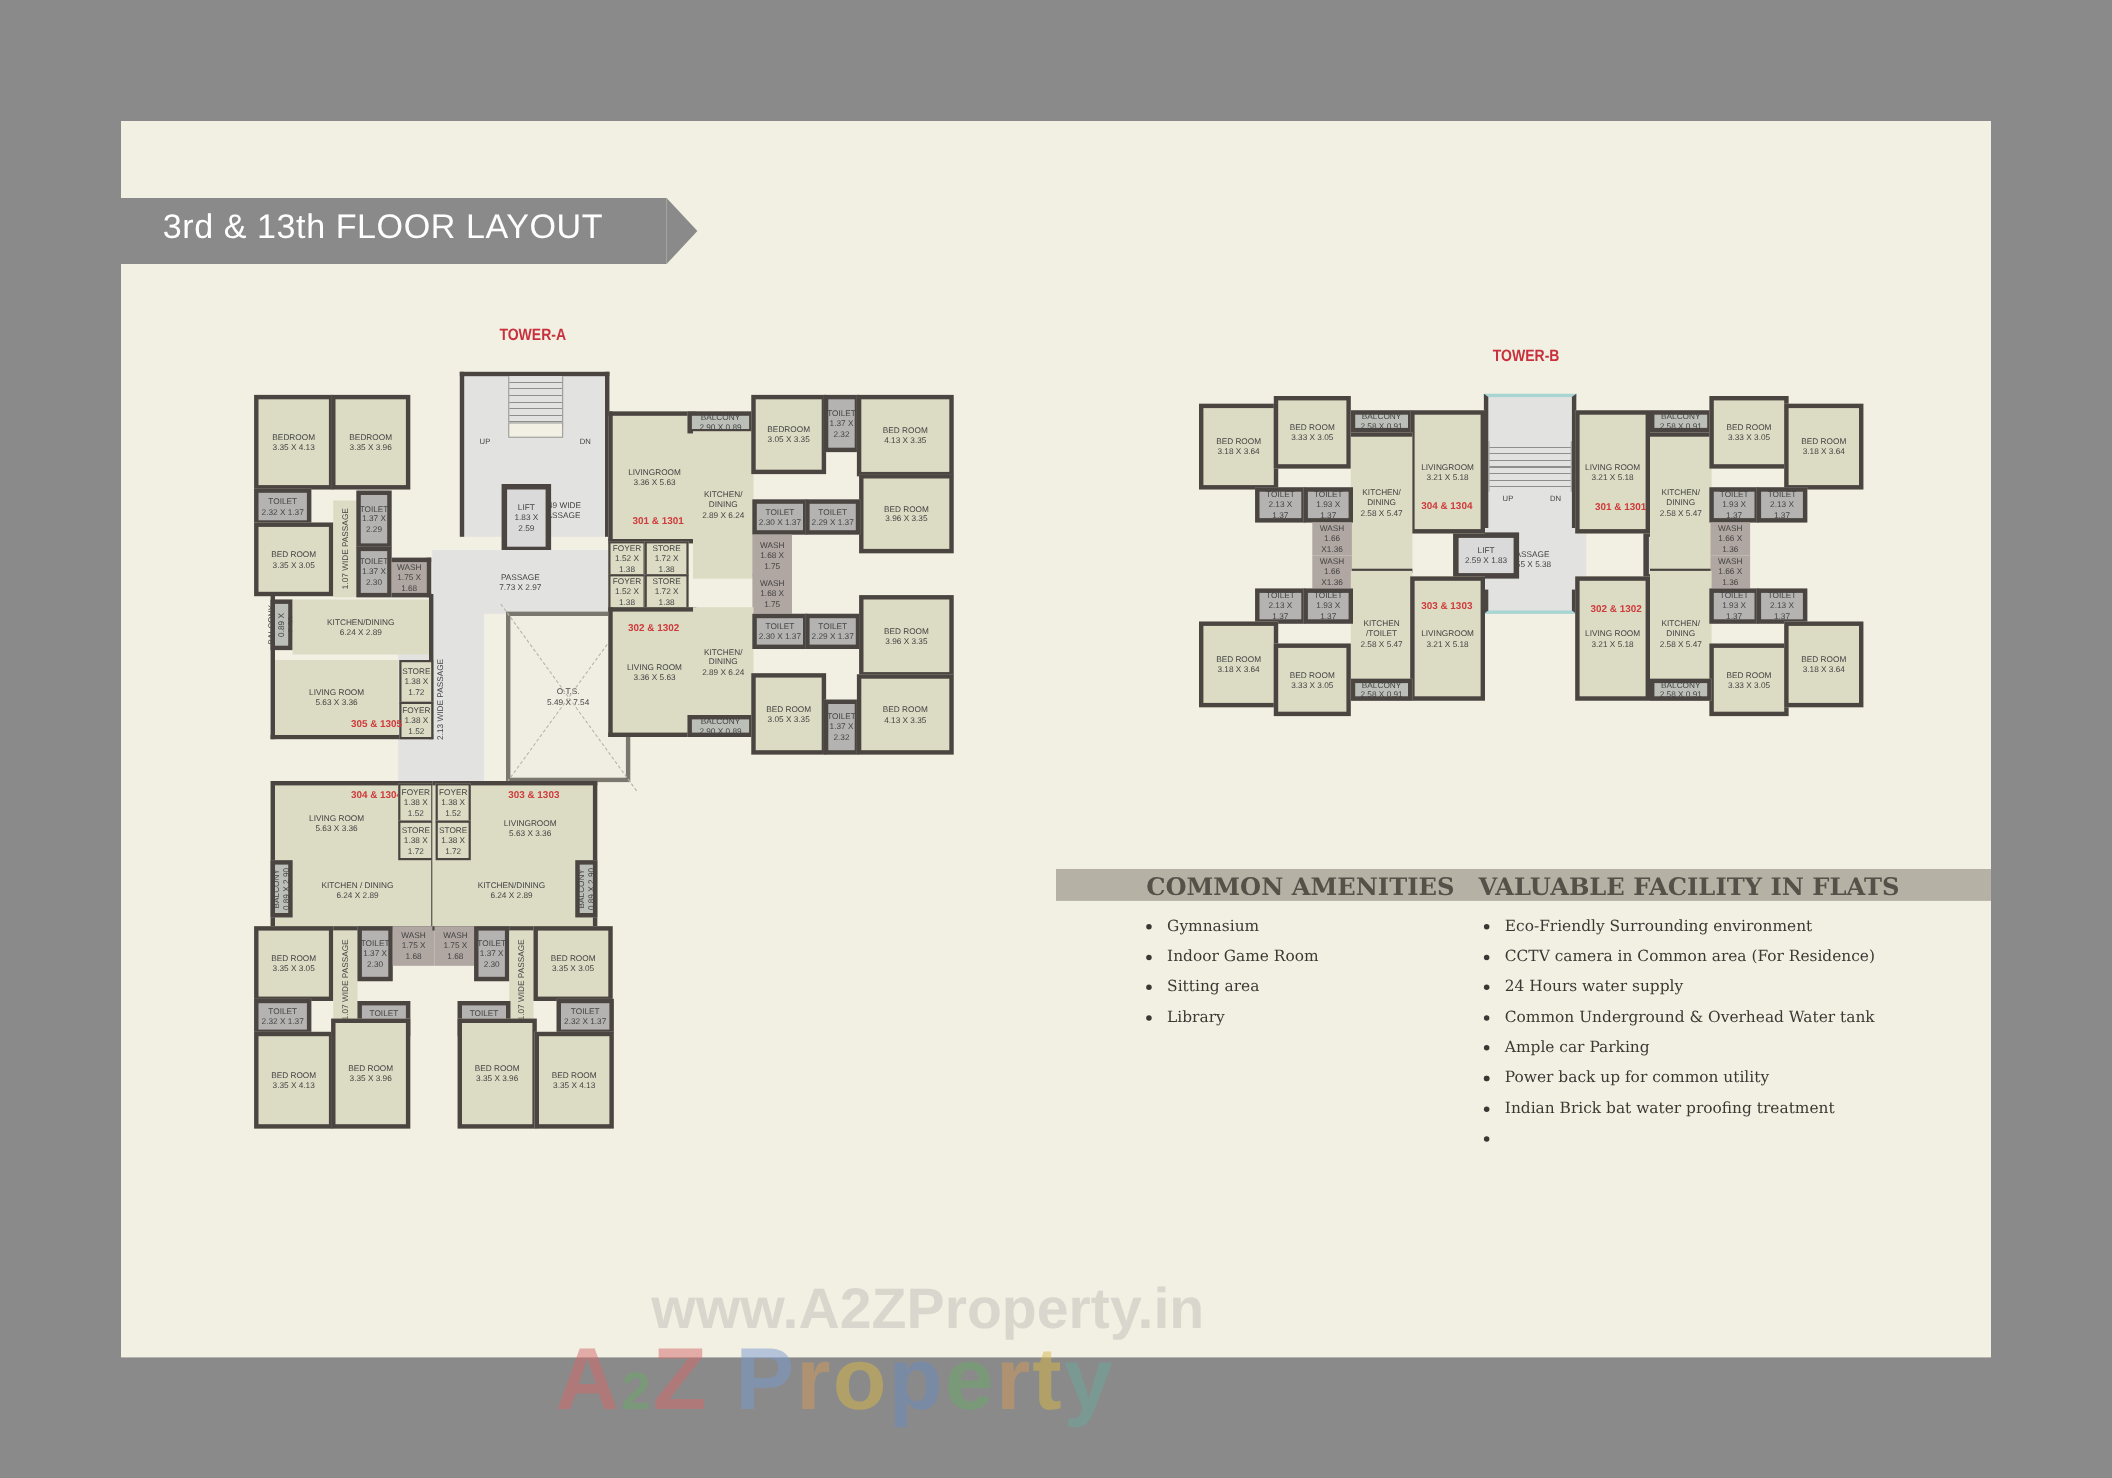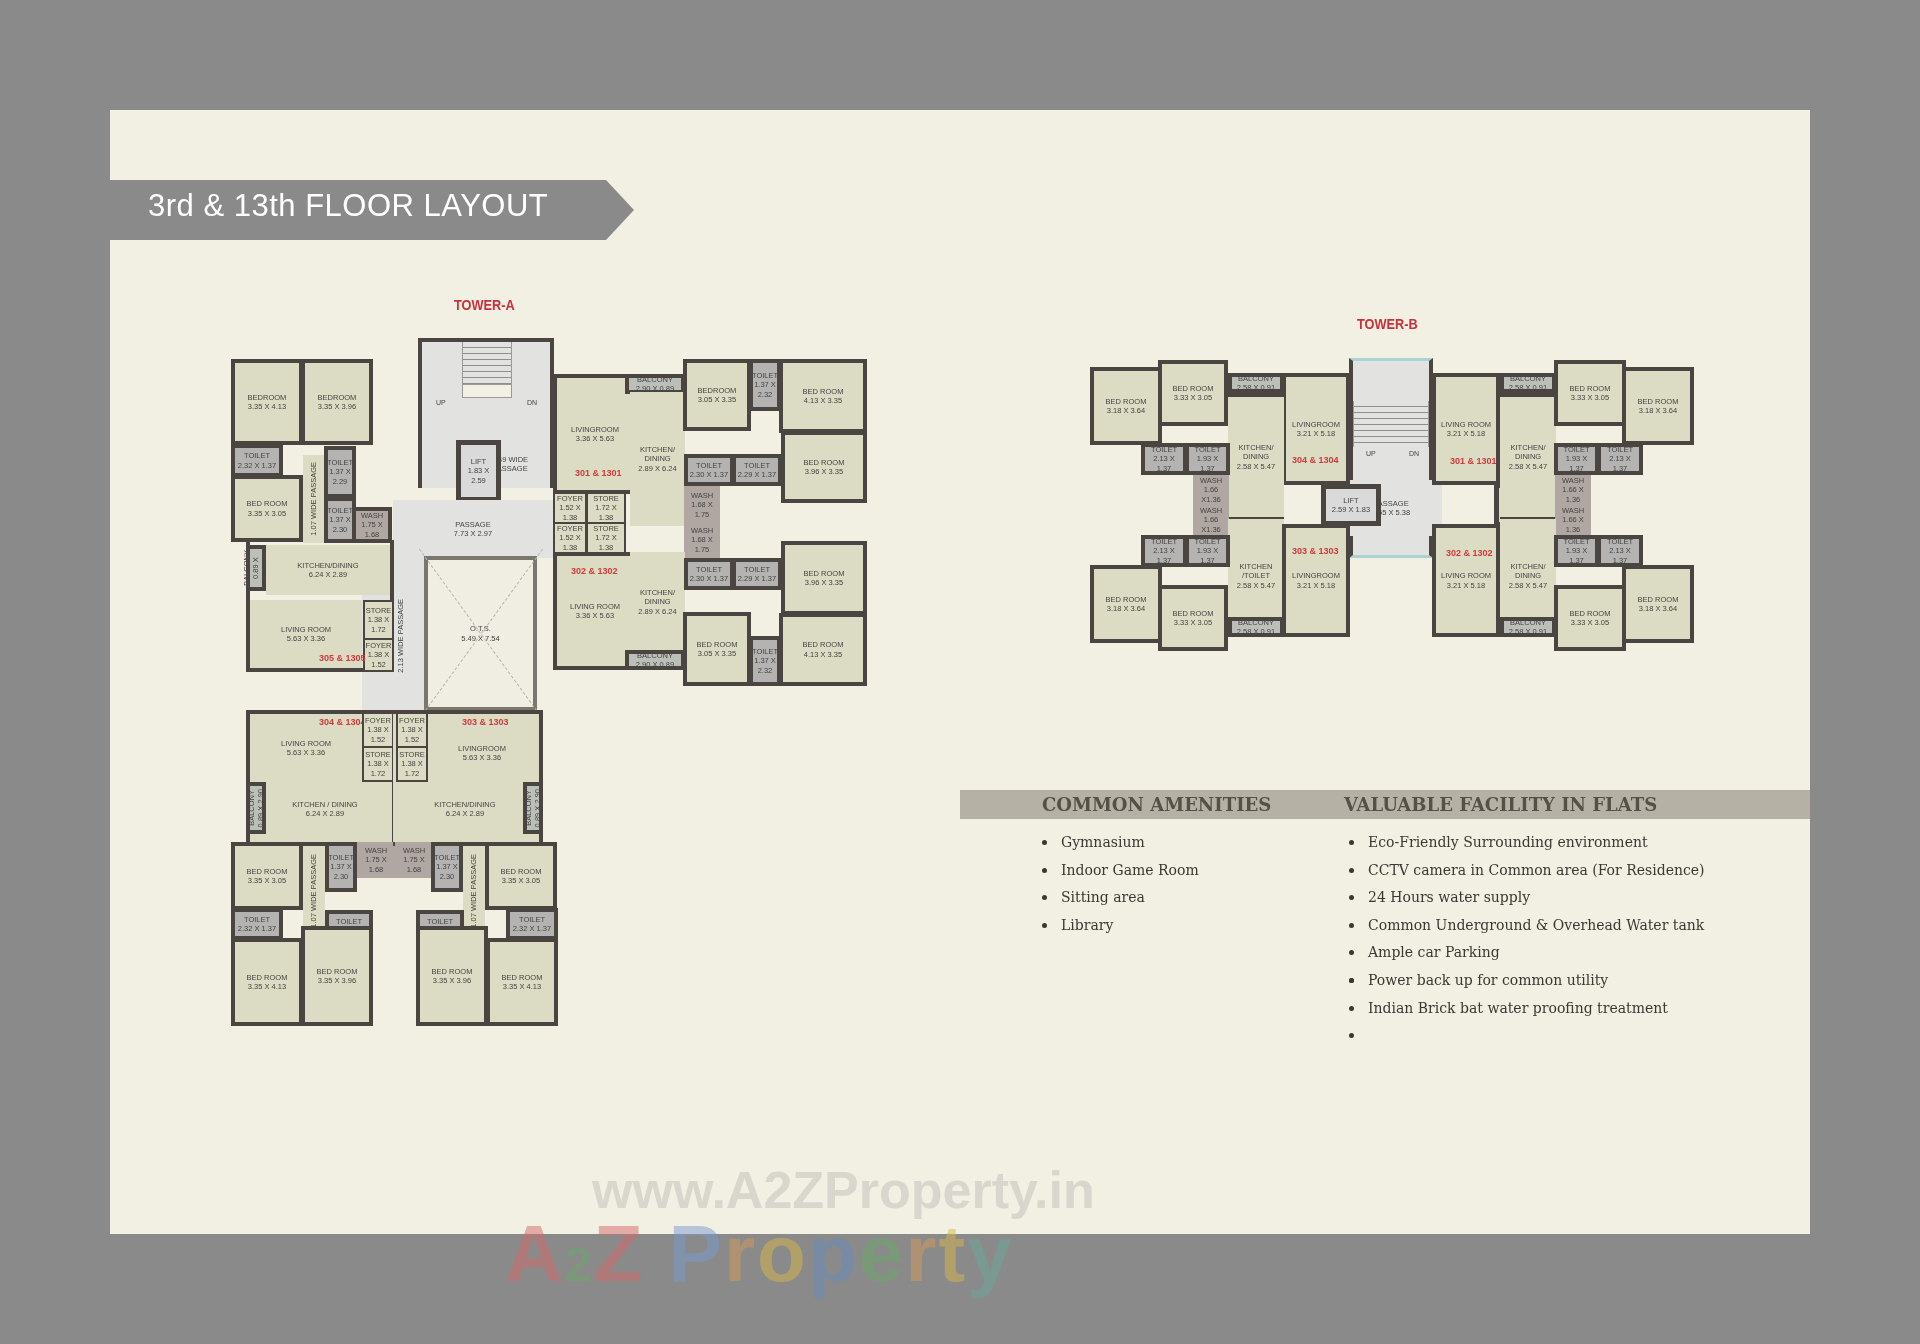--- a/index.html
+++ b/index.html
@@ -24,21 +24,21 @@
   .room.ots::before { transform: translate(-50%, -50%) rotate(54deg); }
   .room.ots::after { transform: translate(-50%, -50%) rotate(-54deg); }
   .room .n { display: block; }
   .room .d { display: block; }
   .room.vert .n, .room.vert .d { writing-mode: vertical-rl; transform: rotate(180deg); }
   .room.vert { flex-direction: row; }
   .unit-no { position: absolute; color: #cf3a3a; font-weight: bold; font-size: 9px; white-space: nowrap; font-family: "Liberation Sans", sans-serif; }
   .stairs { position: absolute; background: repeating-linear-gradient(#e2e2e0 0 5px, #8e8e8e 5px 6px); border-left: 1px solid #999; border-right: 1px solid #999; }
   .stair-label { position: absolute; font-size: 7px; color: #444; }
   .section-header { position: absolute; left: 960px; top: 790px; width: 850px; height: 29px; background: #b5b2a5; }
-  .section-header .h { position: absolute; top: 4px; font-family: "DejaVu Serif", serif; font-weight: bold; font-size: 18px; color: #555048; white-space: nowrap; }
+  .section-header .h { position: absolute; top: 4px; font-family: "DejaVu Serif", serif; font-weight: bold; font-size: 22px; color: #555048; white-space: nowrap; }
   .list { position: absolute; list-style: none; font-family: "DejaVu Serif", serif; font-size: 14px; color: #3a3833; }
   .list li { position: relative; padding-left: 19px; margin-bottom: 9.6px; line-height: 18px; }
   .list li .bullet { position: absolute; left: 0; top: 7px; width: 5px; height: 5px; border-radius: 50%; background: #3a3833; }
   .watermark-url { position: absolute; left: 592px; top: 1160px; font-size: 52px; color: #d9d6cd; font-family: "Liberation Sans", sans-serif; white-space: nowrap; font-weight: bold; }
   .watermark-logo { position: absolute; left: 505px; top: 1208px; font-size: 80px; font-weight: bold; font-family: "Liberation Sans", sans-serif; white-space: nowrap; opacity: 0.5; letter-spacing: 2px; }
   .watermark-logo span { display: inline-block; }
 </style>
 </head>
 <body>
 
@@ -69,21 +69,21 @@
     <span class="n">FIRE LIFT</span>
     <span class="d">1.83 X 2.17</span>
   </div>
 <div class="room common" style="left:393px; top:500px; width:160px; height:58px; border:none; background:#e2e2e0;">
     <span class="n">PASSAGE</span>
     <span class="d">7.73 X 2.97</span>
   </div>
 <div class="room common vert" style="left:362px; top:556px; width:78px; height:160px; border:none; background:#e2e2e0;">
     <span class="n">2.13 WIDE PASSAGE</span>
   </div>
-<div class="room ots" style="left:424px; top:556px; width:113px; height:155px;">
+<div class="room ots" style="left:460px; top:556px; width:113px; height:155px;">
     <span class="n">O.T.S.</span>
     <span class="d">5.49 X 7.54</span>
   </div>
 
 <div class="room" style="left:231px; top:359px; width:72px; height:86px;">
     <span class="n">BEDROOM</span>
     <span class="d">3.35 X 4.13</span>
   </div>
 <div class="room" style="left:301px; top:359px; width:72px; height:86px;">
     <span class="n">BEDROOM</span>

